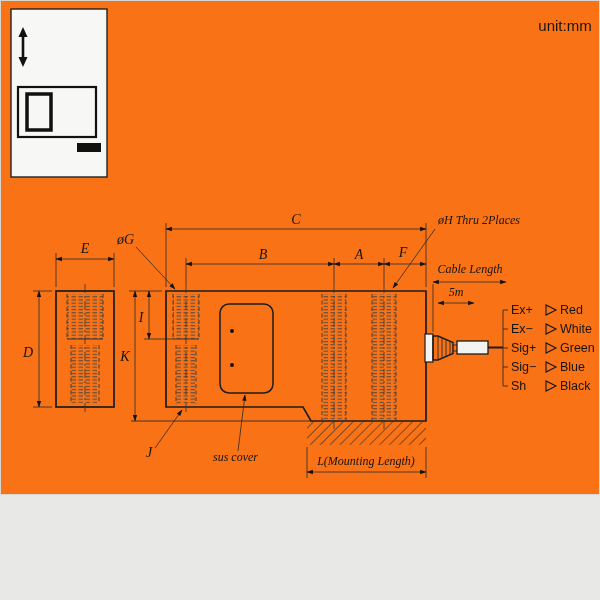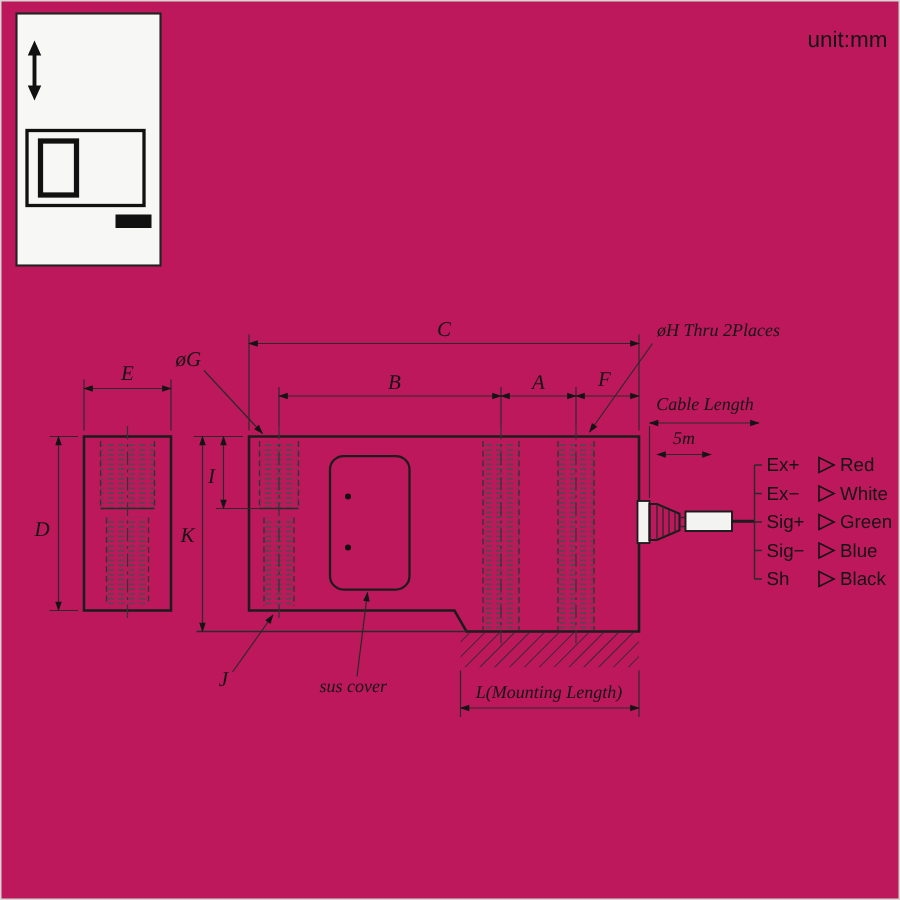--- a/index.html
+++ b/index.html
@@ -1,16 +1,16 @@
 <!DOCTYPE html>
 <html><head>
 <meta charset="utf-8">
 <style>
   html,body{margin:0;padding:0;background:#e8e8e6;}
-  .stage{position:relative;width:600px;height:600px;background:#be185d;overflow:hidden;
+  .stage{position:relative;width:600px;height:495px;background:#f97316;overflow:hidden;
          border:1px solid #d6d6d2;box-sizing:border-box;}
   svg{display:block;}
   .ol{fill:none;stroke:#1c1c1c;stroke-width:1.7;stroke-linejoin:miter;}
   .med{fill:none;stroke:#1c1c1c;stroke-width:1.4;}
   .thin{fill:none;stroke:#2a2a2a;stroke-width:0.9;}
   .ext{fill:none;stroke:#2a2a2a;stroke-width:0.8;}
   .dash{fill:none;stroke:#333;stroke-width:0.9;stroke-dasharray:4 2.5;}
   .cl{fill:none;stroke:#333;stroke-width:0.8;stroke-dasharray:9 3 2 3;}
   text{fill:#141414;}
   .dim{font:italic 14px "Liberation Serif", serif;}

